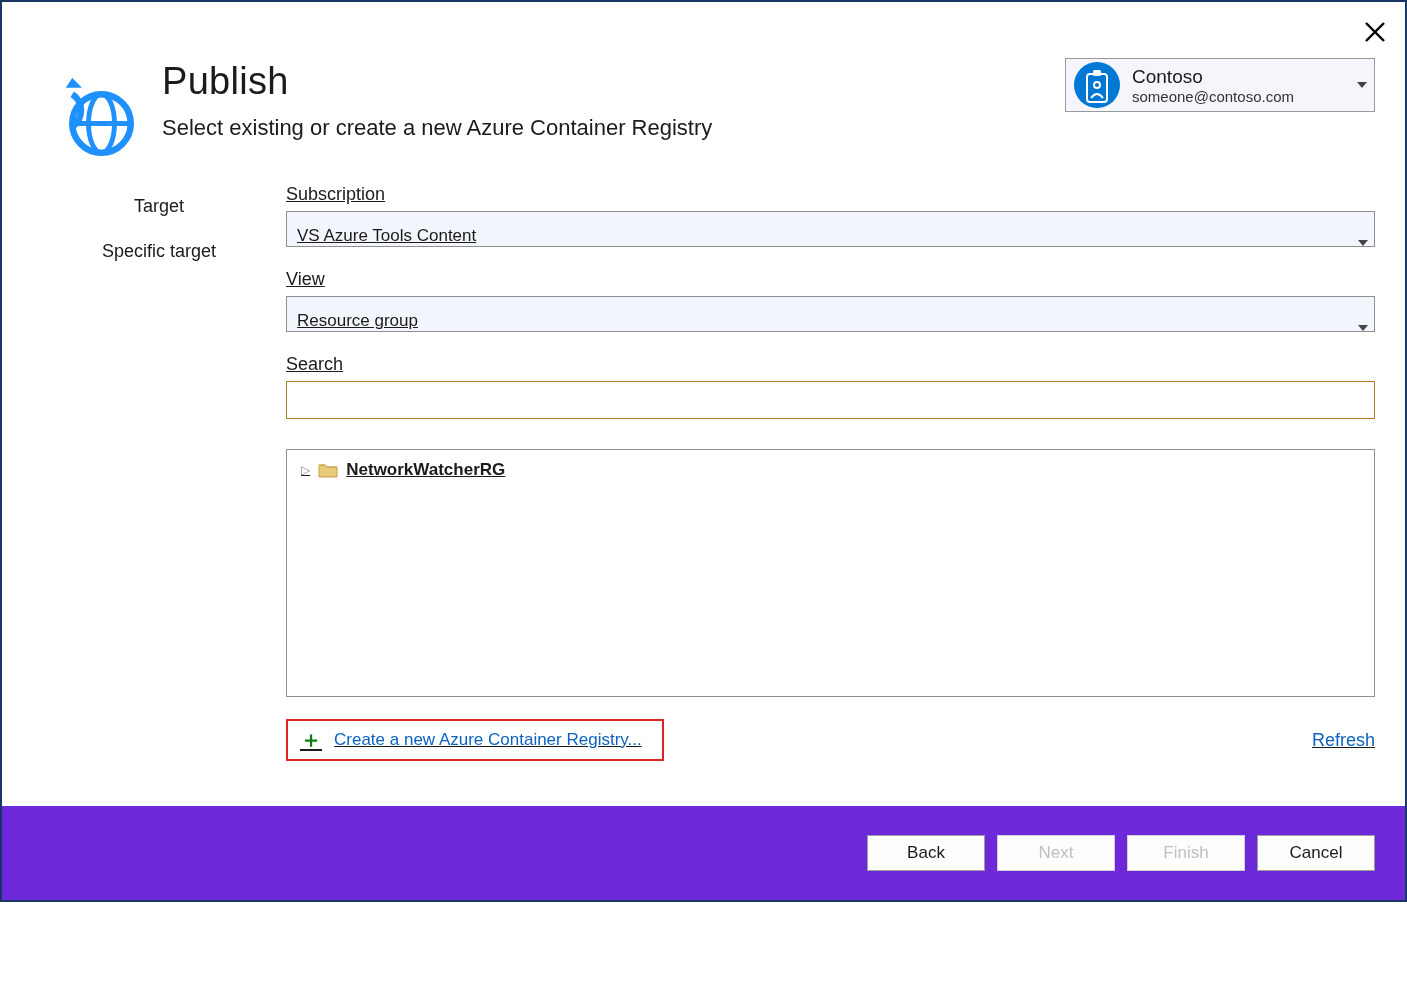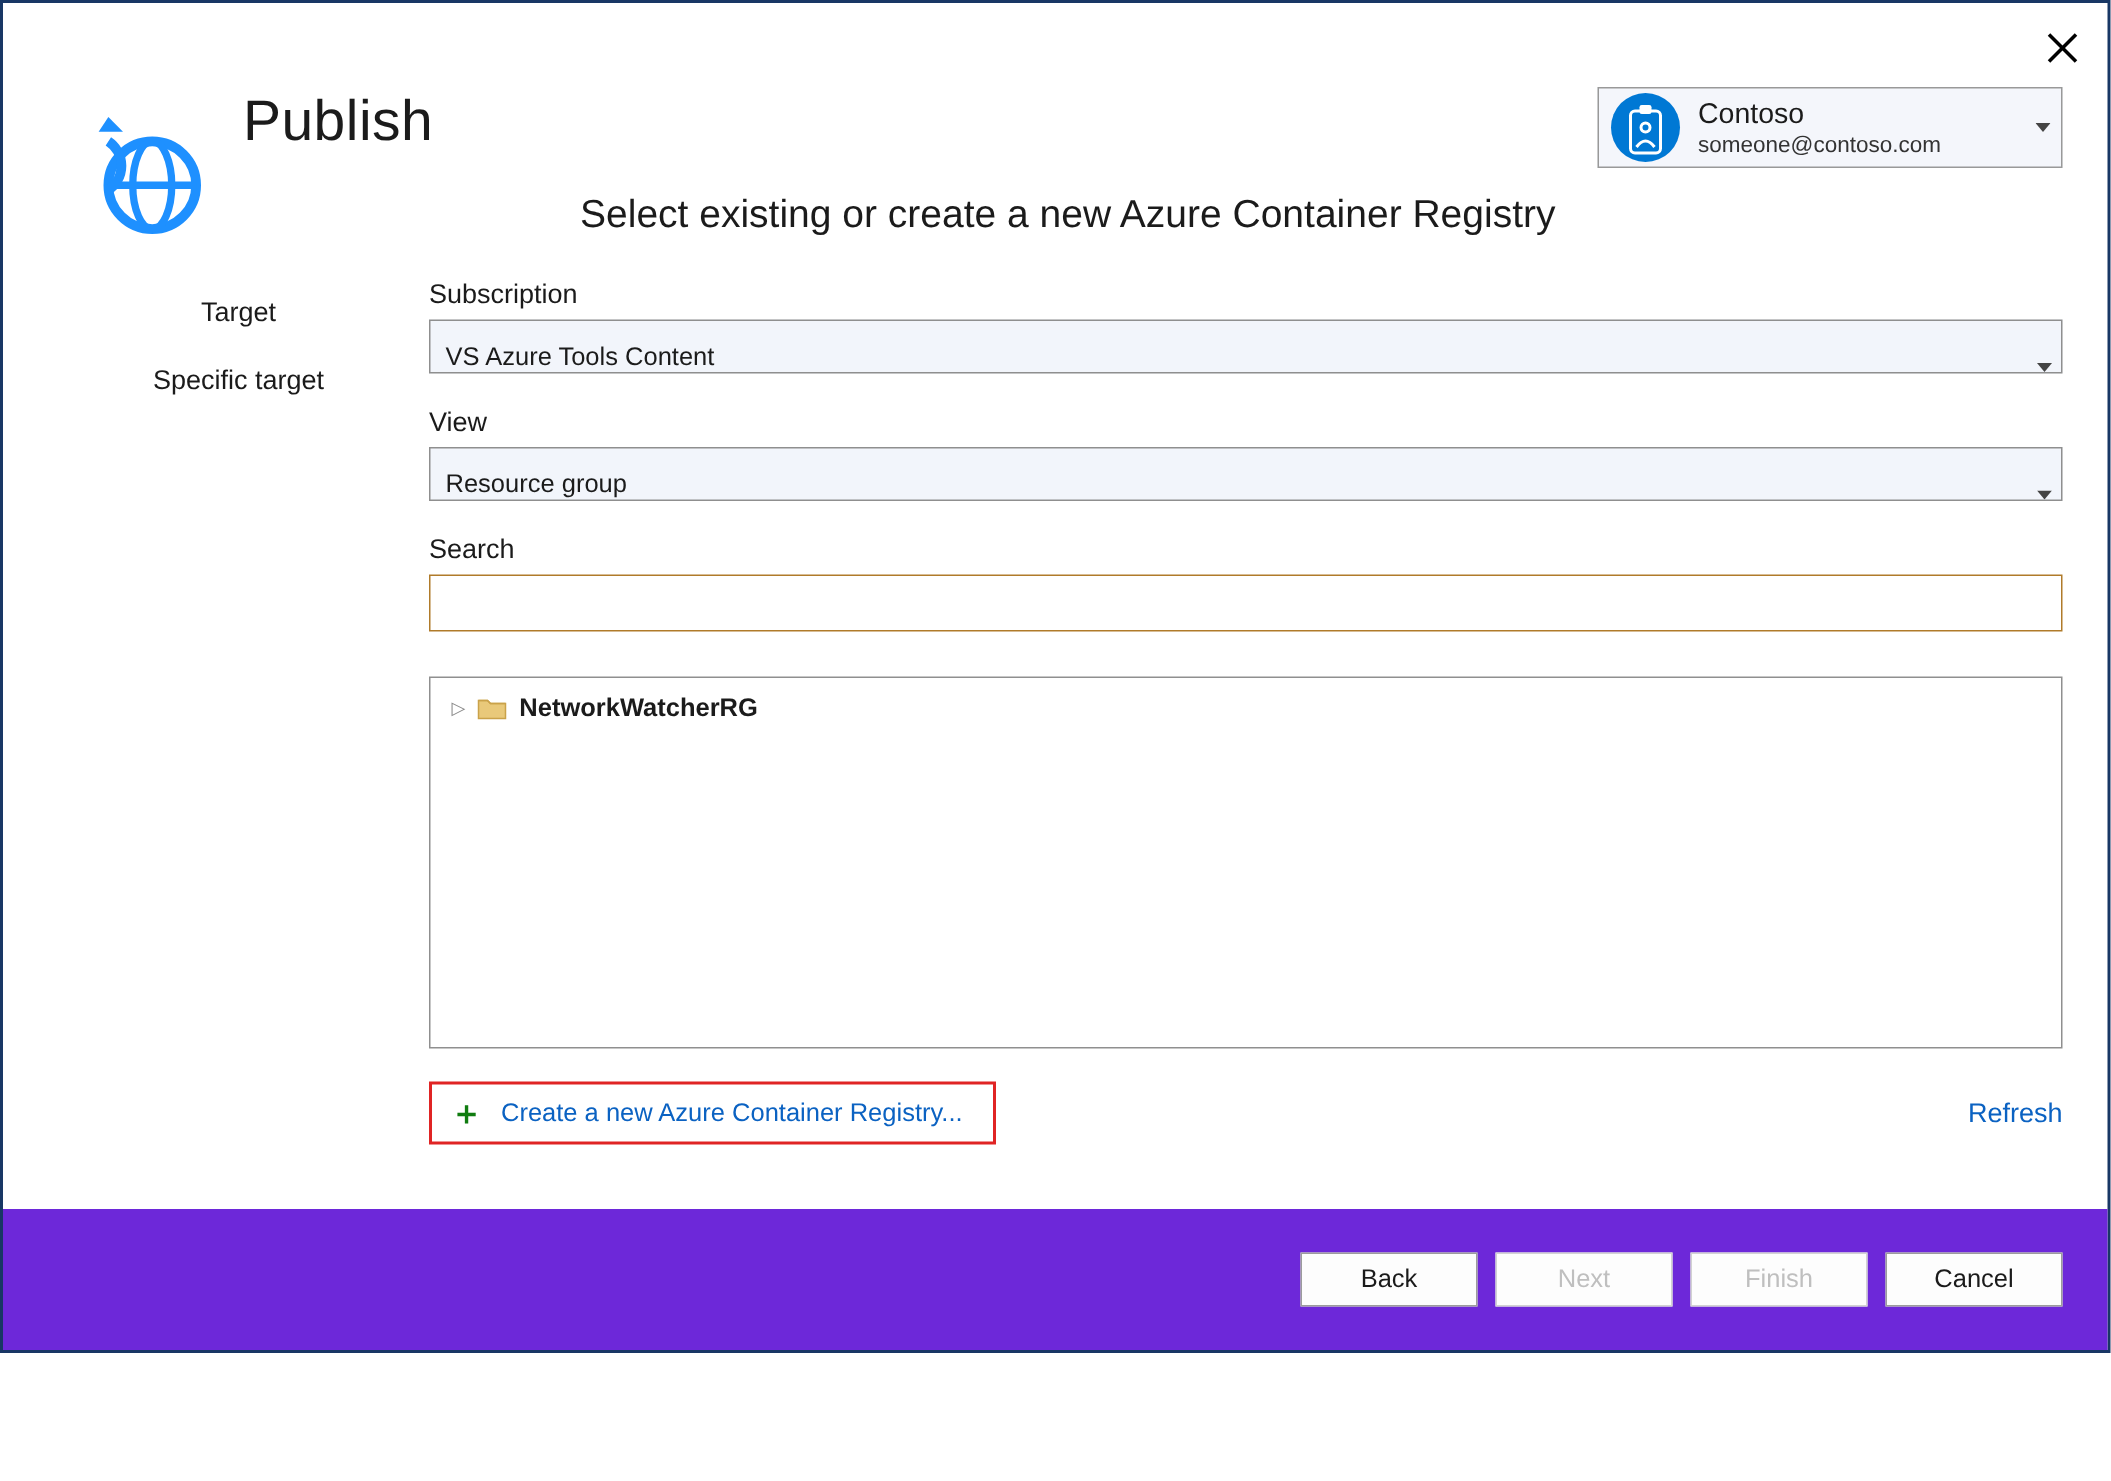--- a/index.html
+++ b/index.html
@@ -40,25 +40,24 @@
     margin-top: 18px;
   }
   .header-text { flex: 1; }
   .header-title {
     font-size: 38px;
     font-weight: 400;
     color: #1b1b1b;
     letter-spacing: 0.3px;
   }
   .header-sub {
-    font-size: 26px;
-    margin-top: 24px;
+    font-size: 22px;
+    margin-top: 12px;
     color: #1b1b1b;
     font-weight: 400;
-    text-align: right;
   }
 
   .account-box {
     border: 1px solid #999;
     background: #f4f6fb;
     min-width: 310px;
     display: flex;
     align-items: center;
     padding: 3px 4px 3px 8px;
     margin-top: -2px;
@@ -107,21 +106,21 @@
     content: "";
     position: absolute;
     right: -12px;
     top: 50%;
     transform: translateY(-50%);
     border-left: 12px solid #dee4f7;
     border-top: 12px solid transparent;
     border-bottom: 12px solid transparent;
   }
 
-  .form-area { flex: 1; padding-left: 18px; }
+  .form-area { flex: 1; padding-left: 18px; text-decoration: underline; }
   .form-label { font-size: 18px; margin-bottom: 6px; }
   .select-box {
     width: 100%;
     height: 36px;
     border: 1px solid #8f8f8f;
     background: #f2f5fb;
     display: flex;
     align-items: flex-end;
     padding: 0 6px 0 10px;
     font-size: 17px;

